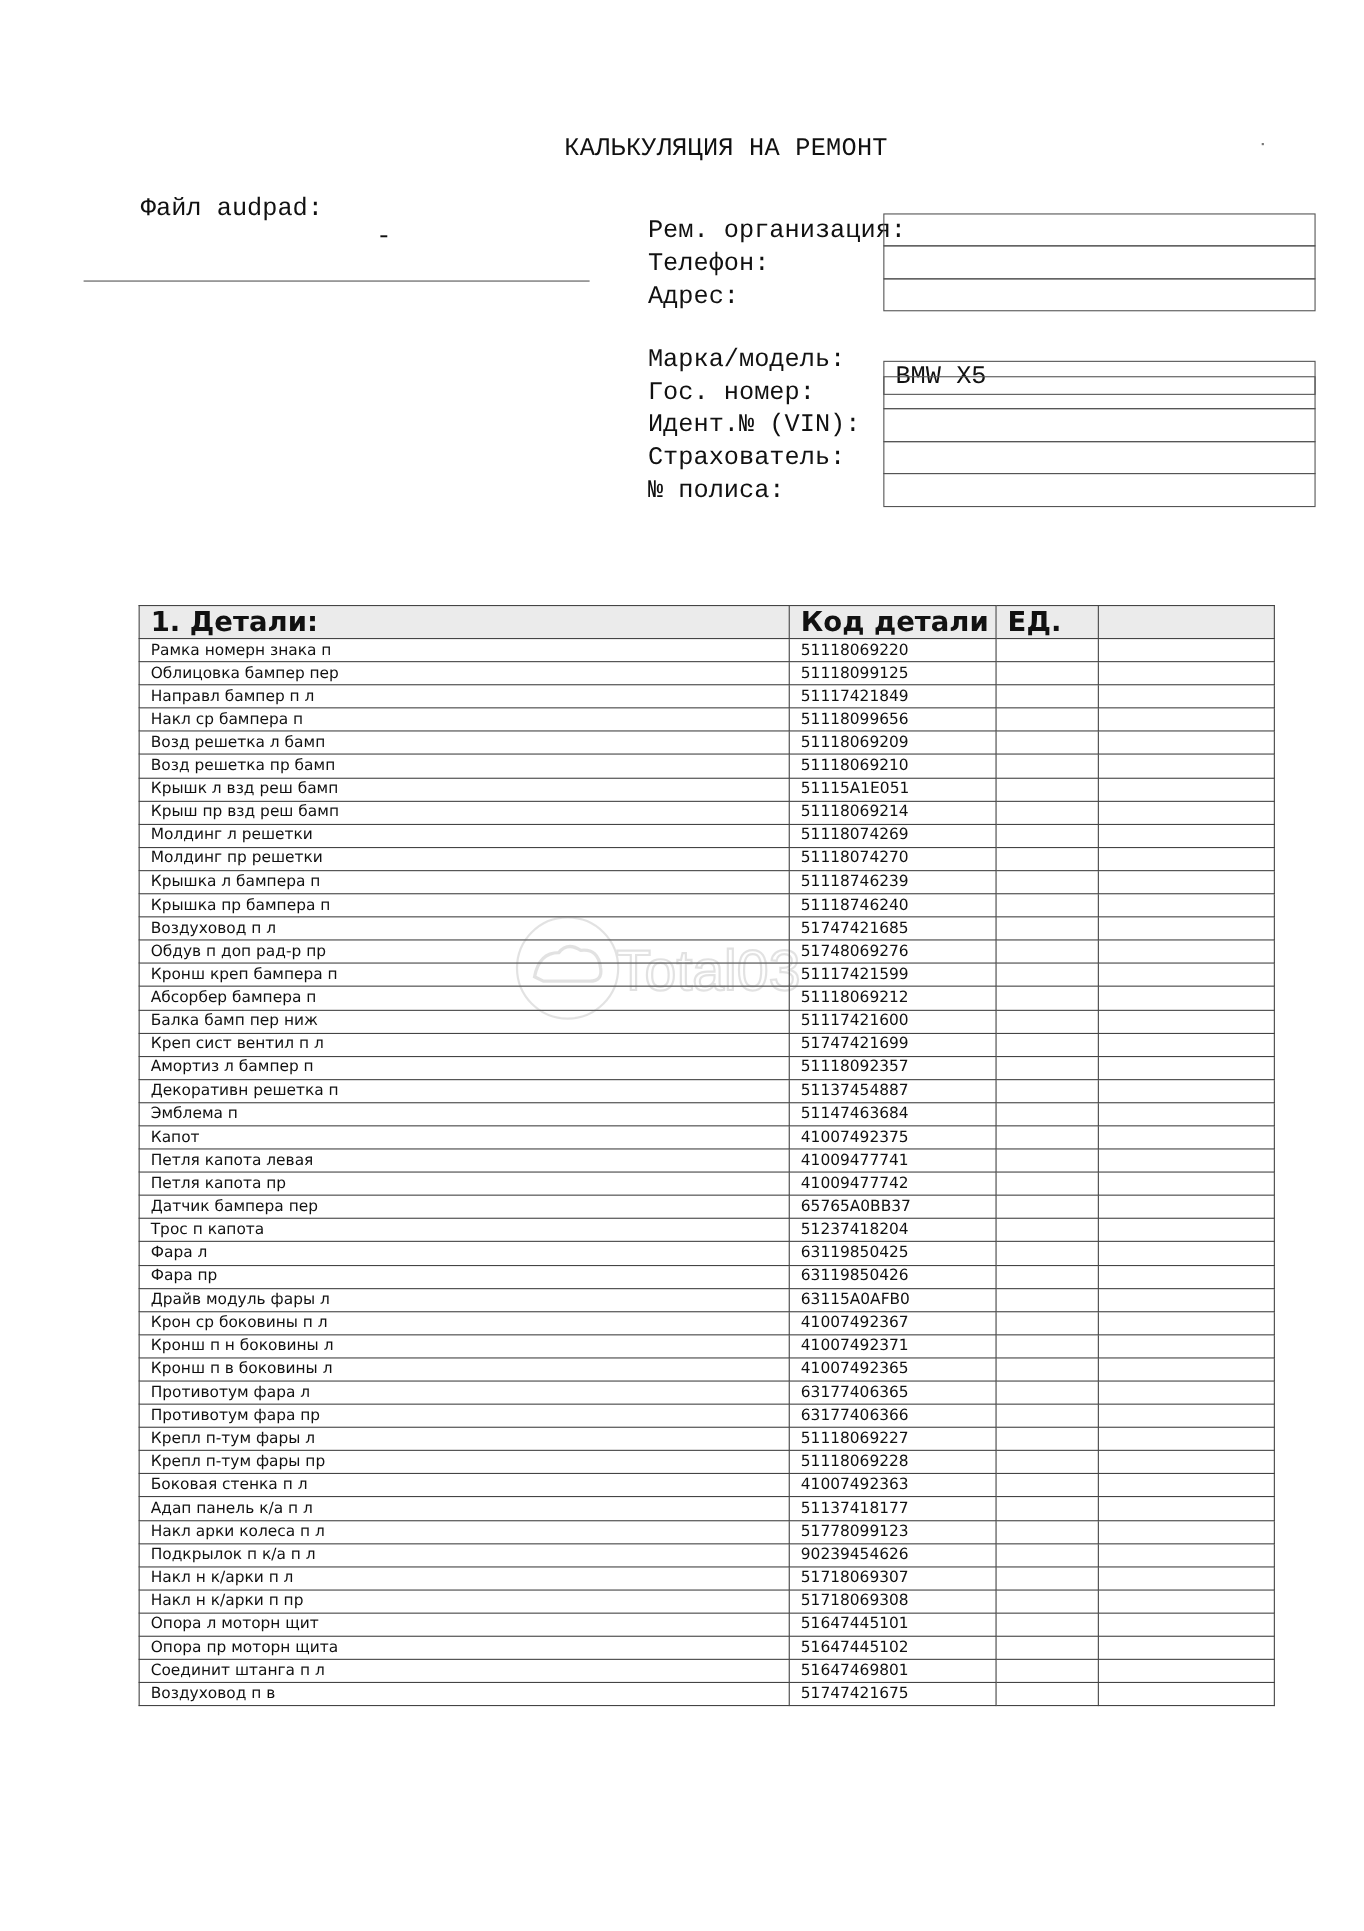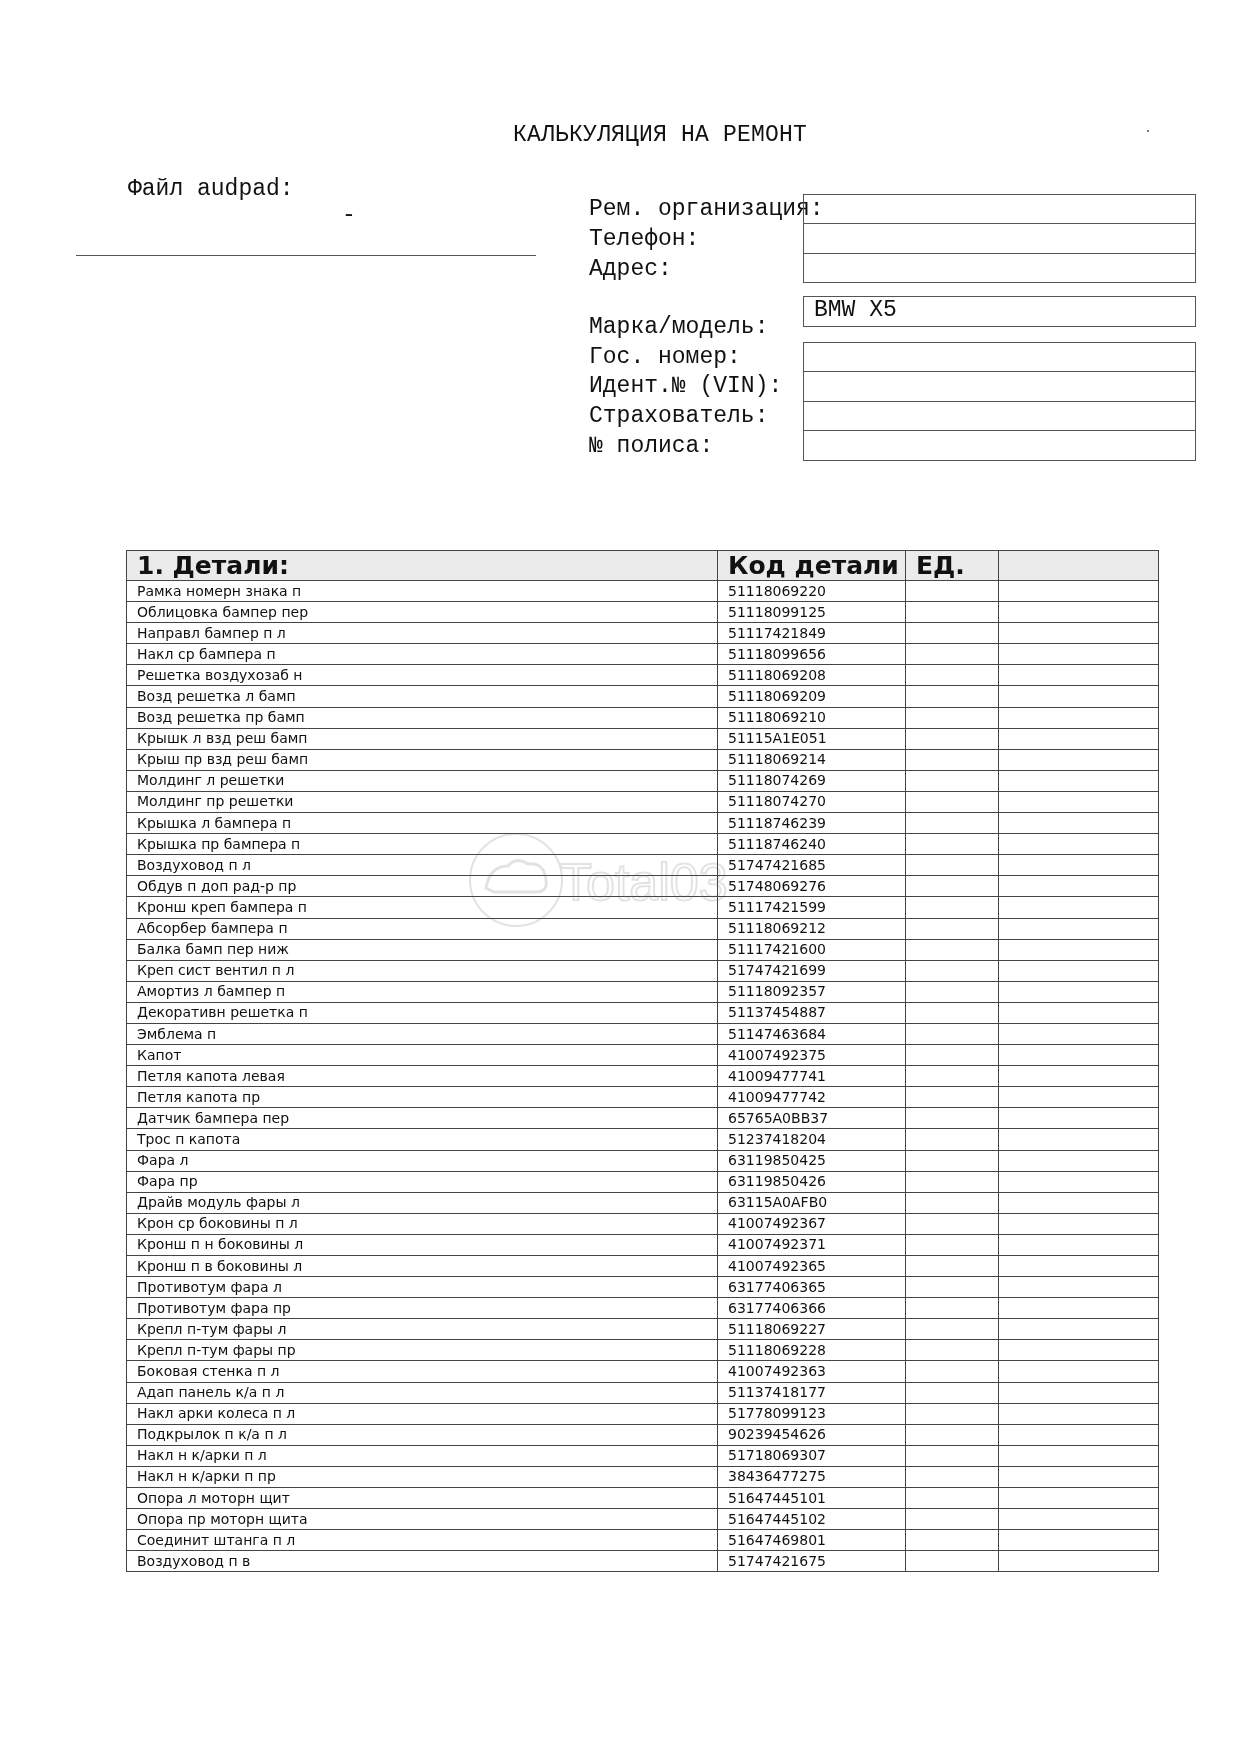--- a/index.html
+++ b/index.html
@@ -35,21 +35,21 @@
   <div class="lbl serif" style="top:254px">Адрес:</div>
   <div class="box serif" style="top:194px;height:30px"></div>
   <div class="box serif" style="top:223px;height:31px"></div>
   <div class="box serif" style="top:253px;height:30px"></div>
 
   <div class="lbl serif" style="top:312px">Марка/модель:</div>
   <div class="lbl serif" style="top:342px">Гос. номер:</div>
   <div class="lbl serif" style="top:371px">Идент.№ (VIN):</div>
   <div class="lbl serif" style="top:401px">Страхователь:</div>
   <div class="lbl serif" style="top:431px">№ полиса:</div>
-  <div class="box serif" style="top:296px;height:31px">BMW X5</div>
+  <div class="box serif" style="top:328px;height:31px">BMW X5</div>
   <div class="box serif" style="top:342px;height:30px"></div>
   <div class="box serif" style="top:371px;height:31px"></div>
   <div class="box serif" style="top:401px;height:30px"></div>
   <div class="box serif" style="top:430px;height:31px"></div>
 
   <table class="parts">
     <colgroup>
       <col style="width:591px">
         <col style="width:188px">
         <col style="width:93px">
@@ -82,26 +82,20 @@
           <td></td>
           <td></td>
         </tr>
         <tr class="row">
           <td>Накл ср бампера п</td>
           <td>51118099656</td>
           <td></td>
           <td></td>
         </tr>
         <tr class="row">
-          <td>Решетка воздухозаб н</td>
-          <td>51118069208</td>
-          <td></td>
-          <td></td>
-        </tr>
-        <tr class="row">
           <td>Возд решетка л бамп</td>
           <td>51118069209</td>
           <td></td>
           <td></td>
         </tr>
         <tr class="row">
           <td>Возд решетка пр бамп</td>
           <td>51118069210</td>
           <td></td>
           <td></td>
@@ -311,21 +305,21 @@
           <td></td>
         </tr>
         <tr class="row">
           <td>Накл н к/арки п л</td>
           <td>51718069307</td>
           <td></td>
           <td></td>
         </tr>
         <tr class="row">
           <td>Накл н к/арки п пр</td>
-          <td>38436477275</td>
+          <td>51718069308</td>
           <td></td>
           <td></td>
         </tr>
         <tr class="row">
           <td>Опора л моторн щит</td>
           <td>51647445101</td>
           <td></td>
           <td></td>
         </tr>
         <tr class="row">

